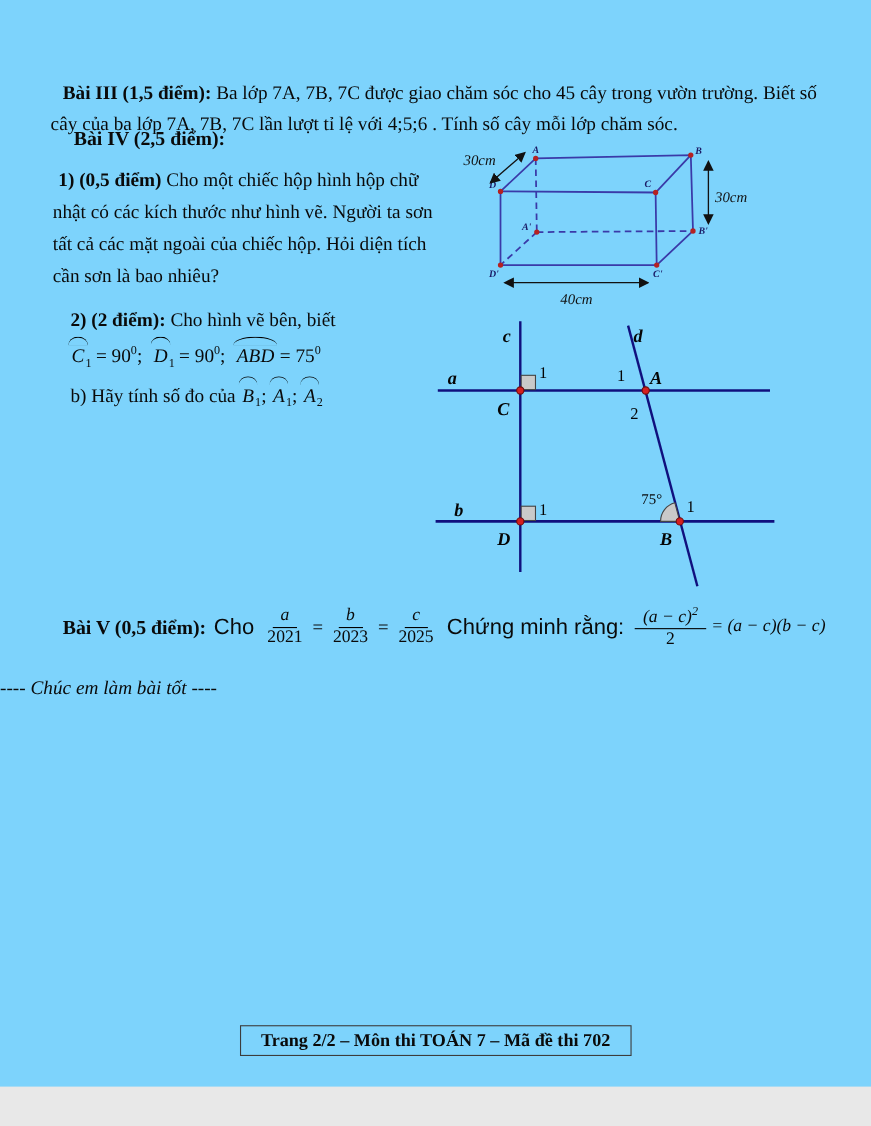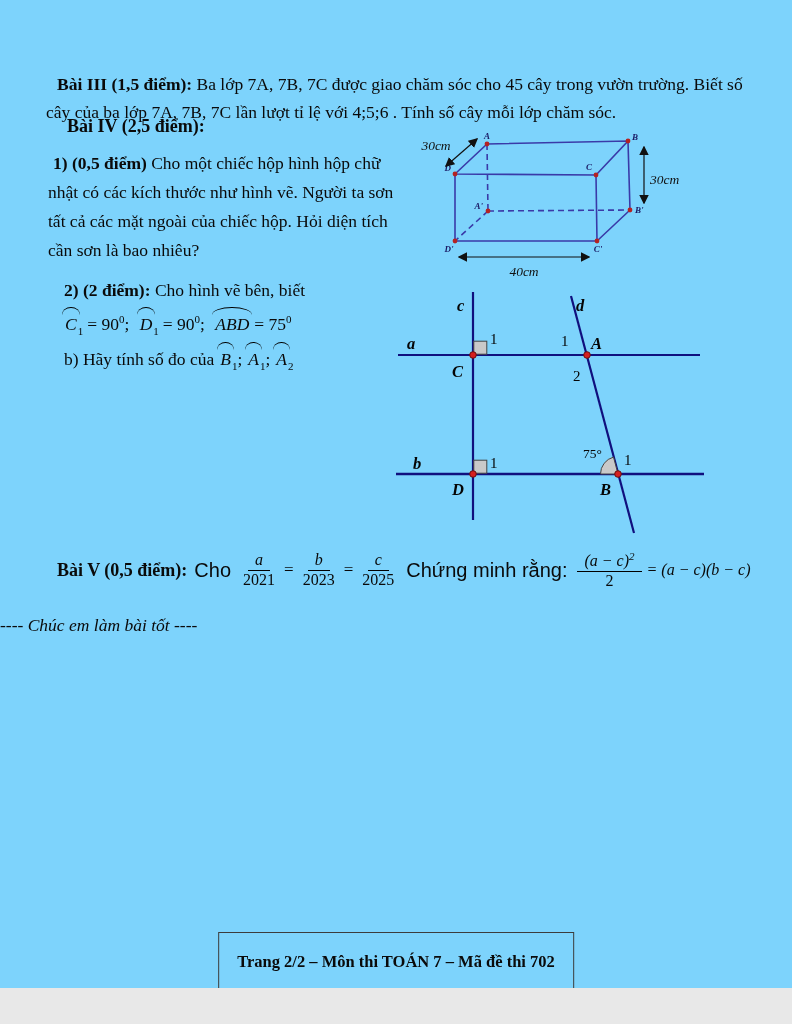--- a/index.html
+++ b/index.html
@@ -25,21 +25,21 @@
   #p5-line{position:absolute;left:57px;top:541px;height:58px;display:flex;align-items:center;white-space:nowrap}
   #p5-line .sans{font-family:"Liberation Sans",sans-serif;font-size:20px;margin:0 7px}
   .frac{display:inline-flex;flex-direction:column;align-items:center;vertical-align:middle;
         font-size:16px;line-height:1.15;margin:0 3px}
   .frac .num{padding:0 7px;border-bottom:1.5px solid #000}
   .frac .den{padding:0 2px}
   .eq{margin:0 4px;font-size:17px}
   #wish{position:absolute;left:0;top:615px;width:792px;
         font-style:italic;font-size:17.5px}
   #footer-box{position:absolute;left:50%;top:932px;transform:translateX(-50%);
-        border:1.4px solid #3c3c3c;padding:19px 18px;font-weight:bold;font-size:16.5px;white-space:nowrap}
+        border:1.4px solid #3c3c3c;padding:3px 18px;font-weight:bold;font-size:16.5px;white-space:nowrap}
   text{font-family:"Liberation Serif",serif}
   .vlab{font-size:9px;font-weight:bold;font-style:italic;fill:#1b1b66}
   .dimlab{font-size:13.5px;font-style:italic;fill:#111}
   .glab{font-size:16.5px;font-weight:bold;font-style:italic;fill:#050505}
   .gnum{font-size:15px;fill:#050505}
   .gdeg{font-size:13.5px;fill:#050505}
 </style>
 </head>
 <body>
 

